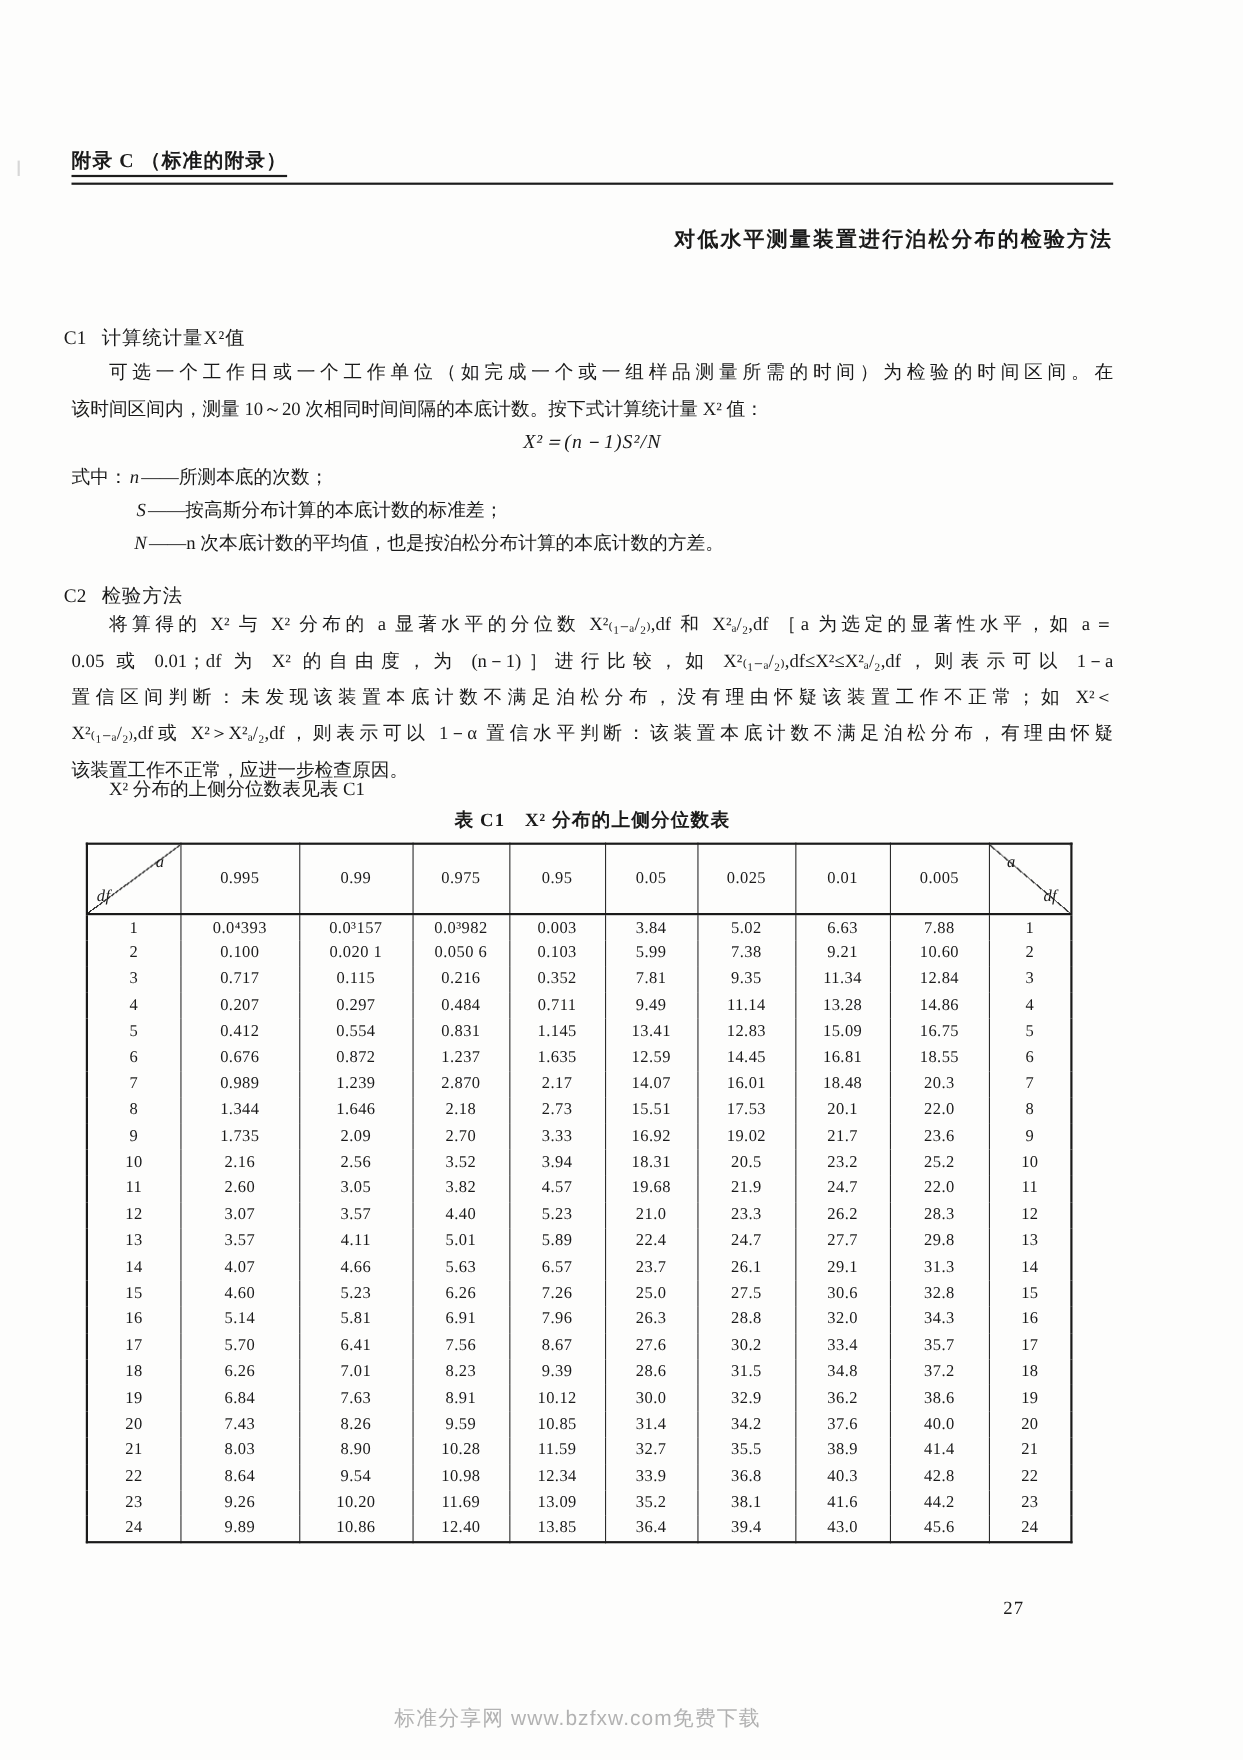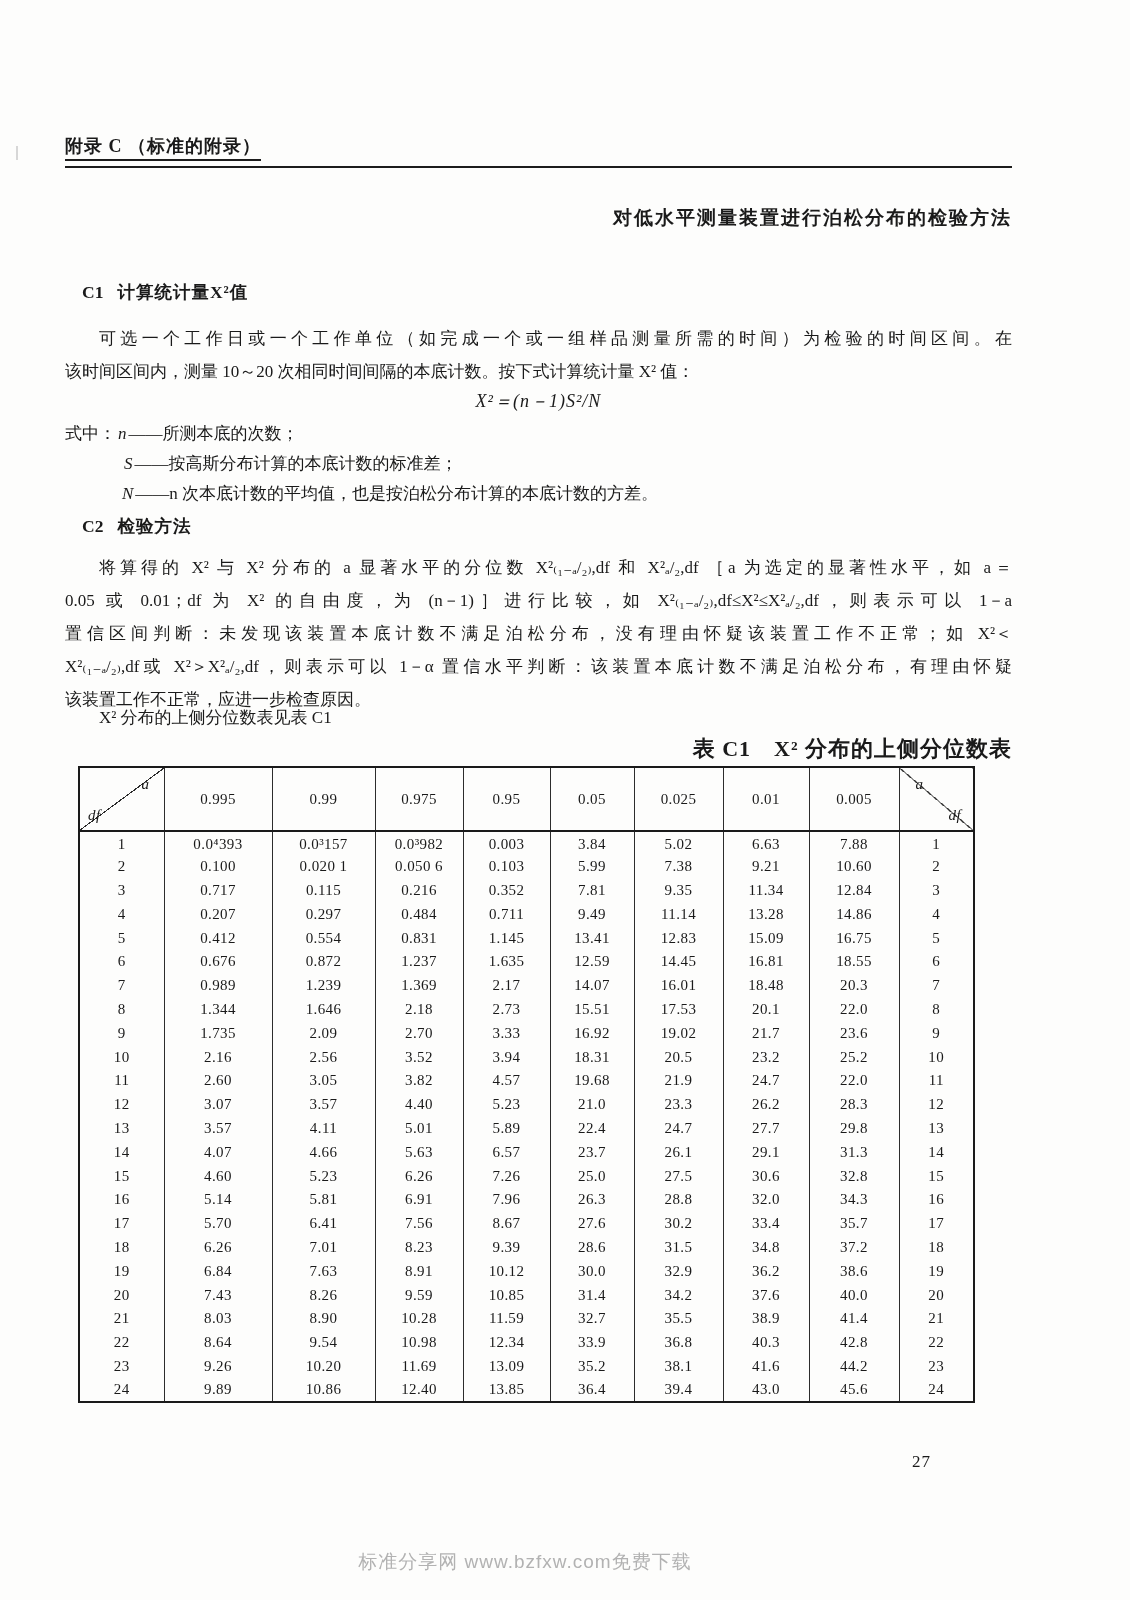--- a/index.html
+++ b/index.html
@@ -22,21 +22,21 @@
   .appendix-text {
     font-size: 18px; font-weight: bold;
     border-bottom: 2px solid #1c1c1c; padding-bottom: 3px;
     letter-spacing: 1px;
   }
   .doc-title {
     position: absolute; left: 65px; top: 205px; width: 947px;
     text-align: right; font-size: 19px; font-weight: bold; letter-spacing: 2px;
   }
   .sec-heading {
-    position: absolute; left: 82px; font-size: 17.5px; font-weight: bold; letter-spacing: 1px;
+    position: absolute; left: 58px; font-size: 17.5px; font-weight: normal; letter-spacing: 1px; margin-top: 15px;
   }
   .sec-heading .sec-num { margin-right: 14px; letter-spacing: 0; }
   .c1-heading { top: 280px; }
   .c2-heading { top: 514px; }
   .para { position: absolute; left: 65px; width: 947px; font-size: 17px; }
   .para .line { height: 33px; line-height: 33px; white-space: nowrap; }
   .para .fill { text-align: justify; text-align-last: justify; white-space: normal; height: 33px; overflow: hidden; }
   .indent { text-indent: 34px; }
   .c1-para { top: 322px; }
   .c2-para { top: 551px; }
@@ -45,21 +45,21 @@
     text-align: center; font-size: 18px; font-style: italic; letter-spacing: 1px;
   }
   .where-line { position: absolute; left: 65px; font-size: 17px; height: 30px; line-height: 30px; white-space: nowrap; }
   .where-1 { top: 419px; }
   .where-2 { top: 449px; left: 122px; }
   .where-3 { top: 479px; left: 120px; text-align: right; }
   .sym { font-style: italic; padding: 0 2px; }
   .see-table { position: absolute; left: 99px; top: 706px; font-size: 17px; }
   .table-caption {
     position: absolute; left: 65px; top: 734px; width: 947px;
-    text-align: right; font-size: 22px; font-weight: bold; letter-spacing: 1px;
+    text-align: center; font-size: 17px; font-weight: bold; letter-spacing: 1px;
   }
   
   table.ctable {
     position: absolute; left: 78px; top: 766px;
     border-collapse: collapse; table-layout: fixed;
     width: 895px;
     border: 2px solid #1a1a1a;
     font-size: 15px;
   }
   .ctable th, .ctable td {
@@ -249,21 +249,21 @@
           <td>12.59</td>
           <td>14.45</td>
           <td>16.81</td>
           <td>18.55</td>
           <td>6</td>
         </tr>
         <tr>
           <td>7</td>
           <td>0.989</td>
           <td>1.239</td>
-          <td>1.369</td>
+          <td>2.870</td>
           <td>2.17</td>
           <td>14.07</td>
           <td>16.01</td>
           <td>18.48</td>
           <td>20.3</td>
           <td>7</td>
         </tr>
         <tr>
           <td>8</td>
           <td>1.344</td>

